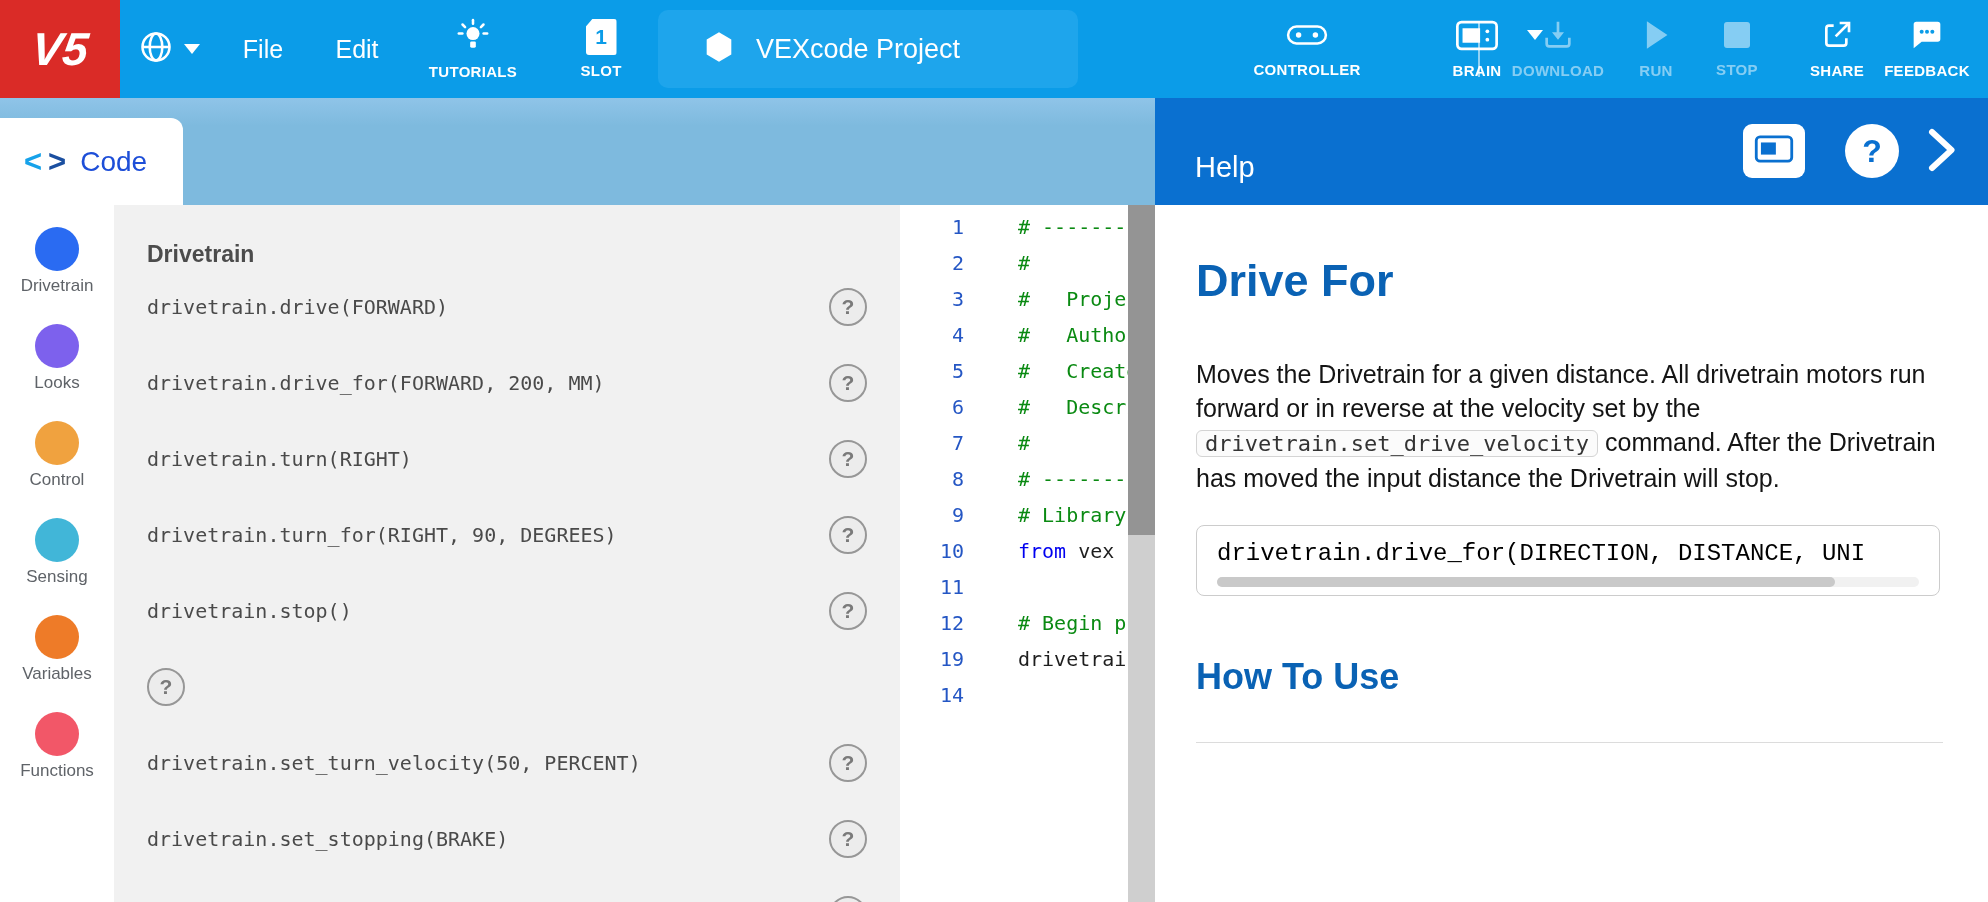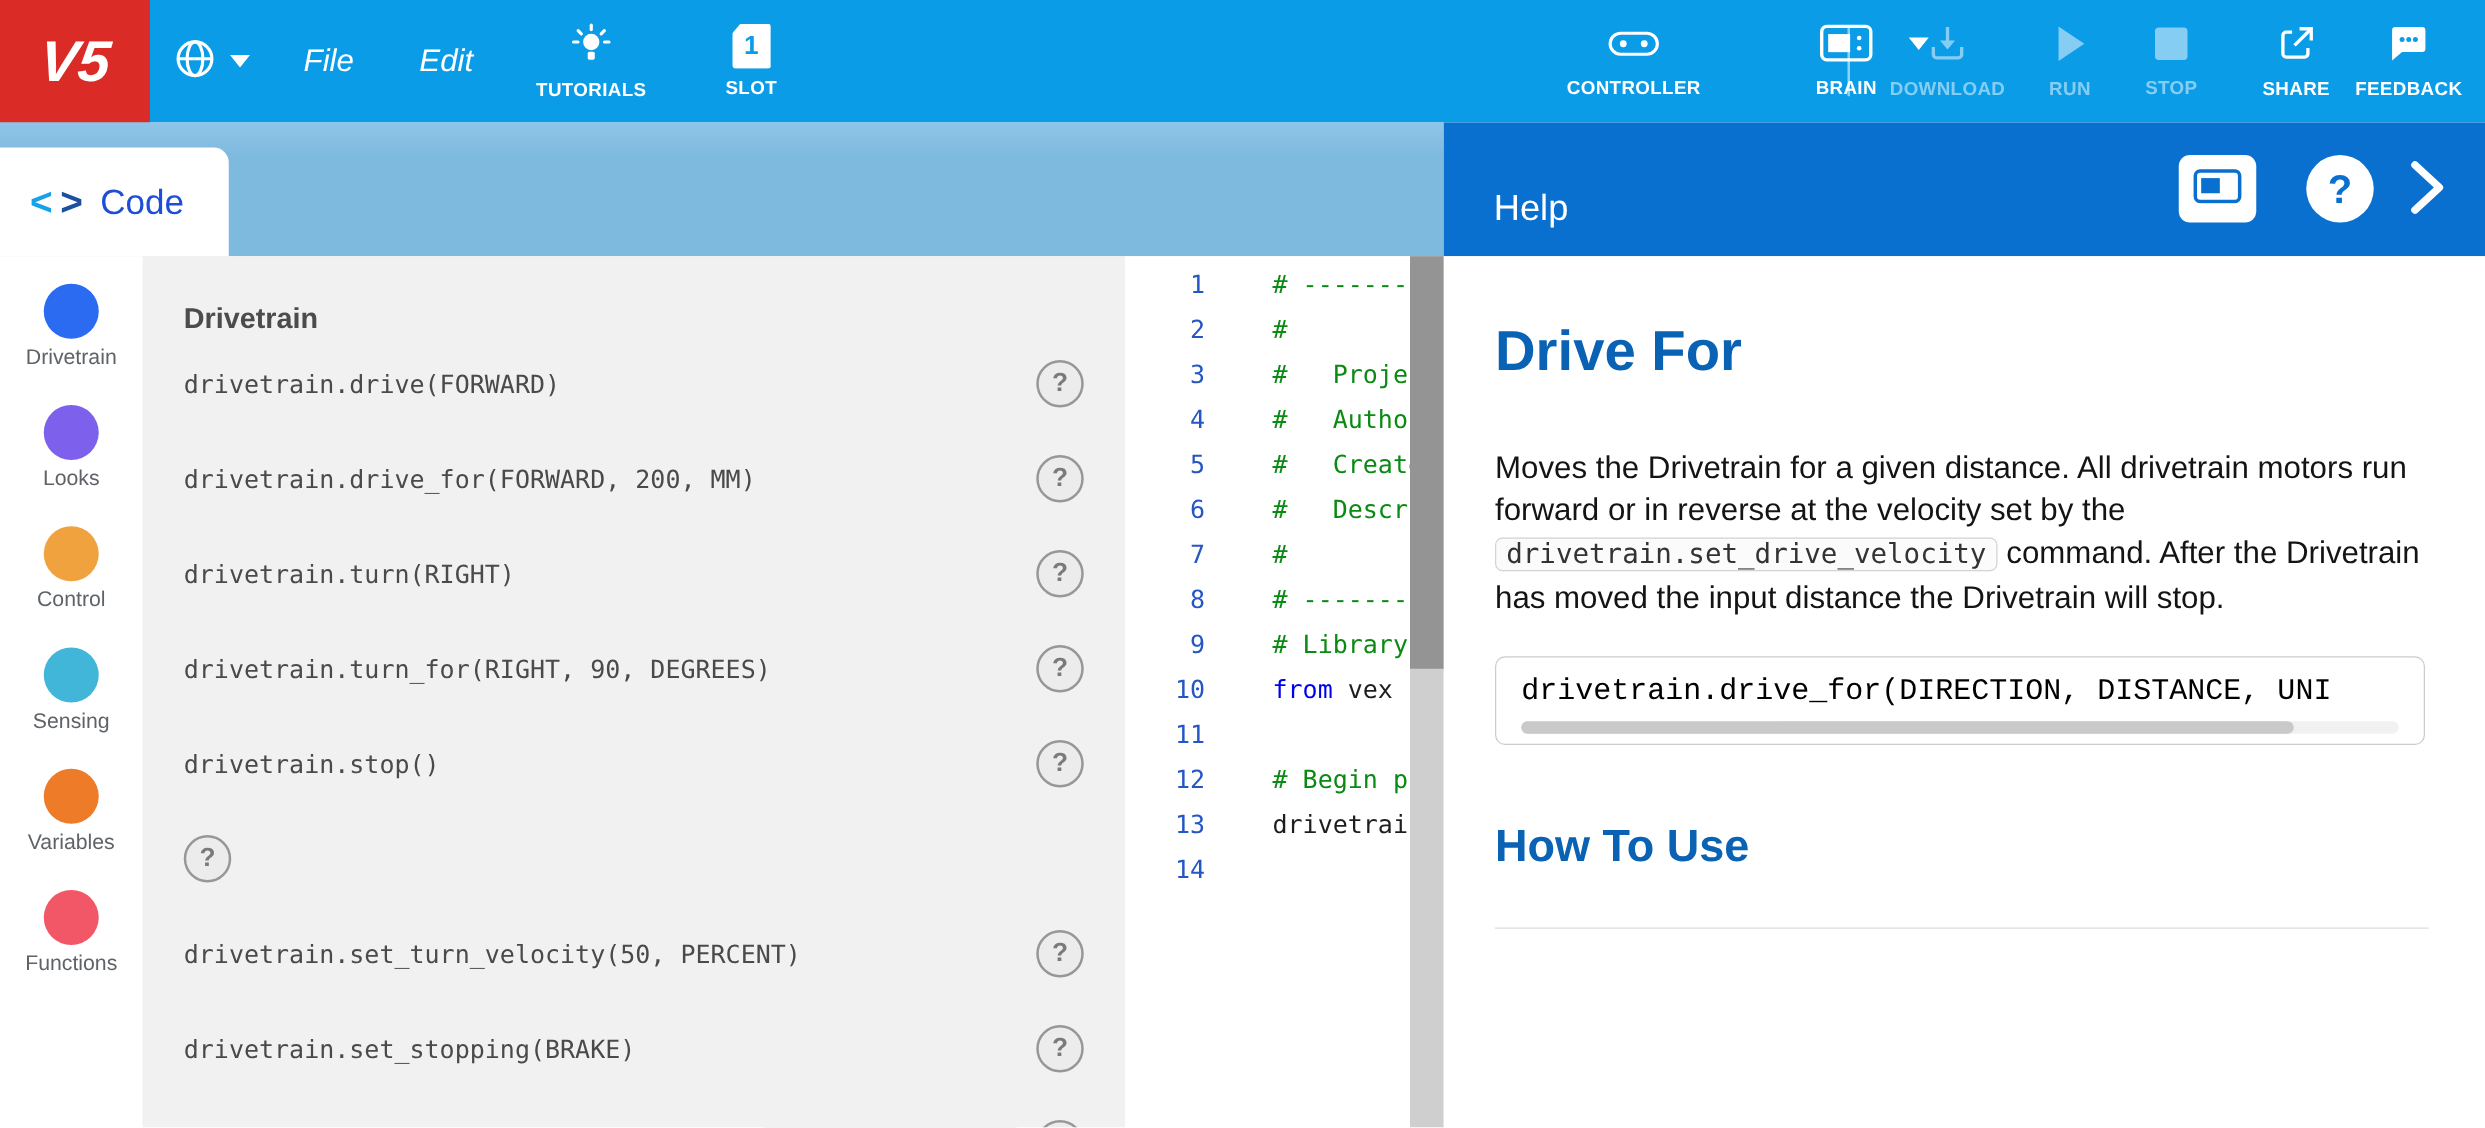--- a/index.html
+++ b/index.html
@@ -6,21 +6,21 @@
   .app{position:relative;width:1988px;height:902px;overflow:hidden;
        font-family:"Liberation Sans",sans-serif;-webkit-font-smoothing:antialiased;}
 
   
   .toolbar{position:absolute;left:0;top:0;width:1988px;height:98px;background:#0b9ce8;}
   .logo{position:absolute;left:0;top:0;width:120px;height:98px;background:#da2b27;
         display:flex;align-items:center;justify-content:center;cursor:pointer;}
   .logo span{color:#fff;font-size:46px;font-weight:800;font-style:italic;transform:skewX(-6deg);}
   .tb-item{position:absolute;top:0;height:98px;display:flex;flex-direction:column;
            align-items:center;justify-content:center;cursor:pointer;color:#fff;}
-  .tb-row{position:absolute;top:0;height:98px;display:flex;align-items:center;cursor:pointer;color:#fff;font-style:italic;}
+  .tb-row{position:absolute;top:0;height:98px;display:flex;align-items:center;cursor:pointer;color:#fff;}
   .tb-label{font-size:15px;font-weight:700;color:#fff;letter-spacing:.3px;margin-top:7px;white-space:nowrap;}
   .menu-label{font-size:25px;color:#fff;}
   .caret{width:0;height:0;border-left:8px solid transparent;border-right:8px solid transparent;
          border-top:10px solid #fff;display:inline-block;}
   .globe-group{left:126px;width:86px;gap:10px;justify-content:center;}
   .menu-file{left:232px;width:62px;justify-content:center;}
   .menu-edit{left:326px;width:62px;justify-content:center;}
   .tutorials{left:413px;width:120px;}
   .slot{left:556px;width:90px;}
   .slot-icon{width:31px;height:36px;background:#fff;border-radius:3px;
@@ -158,20 +158,28 @@
       <span class="tb-label">TUTORIALS</span>
     </div>
 
     <div class="tb-item slot">
       <span class="slot-icon">
         <span>1</span>
       </span>
       <span class="tb-label">SLOT</span>
     </div>
 
+    <div class="project-box">
+      <span>
+        <svg width="30" height="32" viewBox="0 0 24 26">
+            <polygon points="12,1 22,7 22,19 12,25 2,19 2,7" fill="#fff"></polygon>
+          </svg>
+      </span>
+      <span class="ptitle">VEXcode Project</span>
+    </div>
 
 
     <div class="tb-item controller">
       <span>
         <svg width="42" height="30" viewBox="0 0 40 26">
           <rect x="2" y="5" width="36" height="16" rx="8" fill="none" stroke="#fff" stroke-width="2.4"></rect>
           <circle cx="12" cy="13" r="2.6" fill="#fff"></circle>
             <circle cx="28" cy="13" r="2.6" fill="#fff"></circle>
         </svg>
       </span>
@@ -349,21 +357,21 @@
         <div class="ed-line"><span class="ln">3</span><span class="code"><span class="tok-comment">#   Proje</span></span></div>
         <div class="ed-line"><span class="ln">4</span><span class="code"><span class="tok-comment">#   Autho</span></span></div>
         <div class="ed-line"><span class="ln">5</span><span class="code"><span class="tok-comment">#   Create</span></span></div>
         <div class="ed-line"><span class="ln">6</span><span class="code"><span class="tok-comment">#   Descri</span></span></div>
         <div class="ed-line"><span class="ln">7</span><span class="code"><span class="tok-comment">#</span></span></div>
         <div class="ed-line"><span class="ln">8</span><span class="code"><span class="tok-comment"># ---------</span></span></div>
         <div class="ed-line"><span class="ln">9</span><span class="code"><span class="tok-comment"># Library</span></span></div>
         <div class="ed-line"><span class="ln">10</span><span class="code"><span class="tok-keyword">from</span><span class="tok-plain"> vex i</span></span></div>
         <div class="ed-line"><span class="ln">11</span><span class="code"></span></div>
         <div class="ed-line"><span class="ln">12</span><span class="code"><span class="tok-comment"># Begin p</span></span></div>
-        <div class="ed-line"><span class="ln">13</span><span class="code"><span class="tok-plain">drivetrain</span></span></div>
+        <div class="ed-line"><span class="ln">19</span><span class="code"><span class="tok-plain">drivetrain</span></span></div>
         <div class="ed-line"><span class="ln">14</span><span class="code"></span></div>
       </div>
   </div>
   <div class="scroll-strip">
     <div class="scroll-thumb"></div>
   </div>
 
   <div class="help-content">
     <h1 class="help-heading">Drive For</h1>
     <p class="help-desc"><span>Moves the Drivetrain for a given distance. All drivetrain motors run forward or in reverse at the velocity set by the </span><span class="inline-code">drivetrain.set_drive_velocity</span><span> command. After the Drivetrain has moved the input distance the Drivetrain will stop.</span></p>

